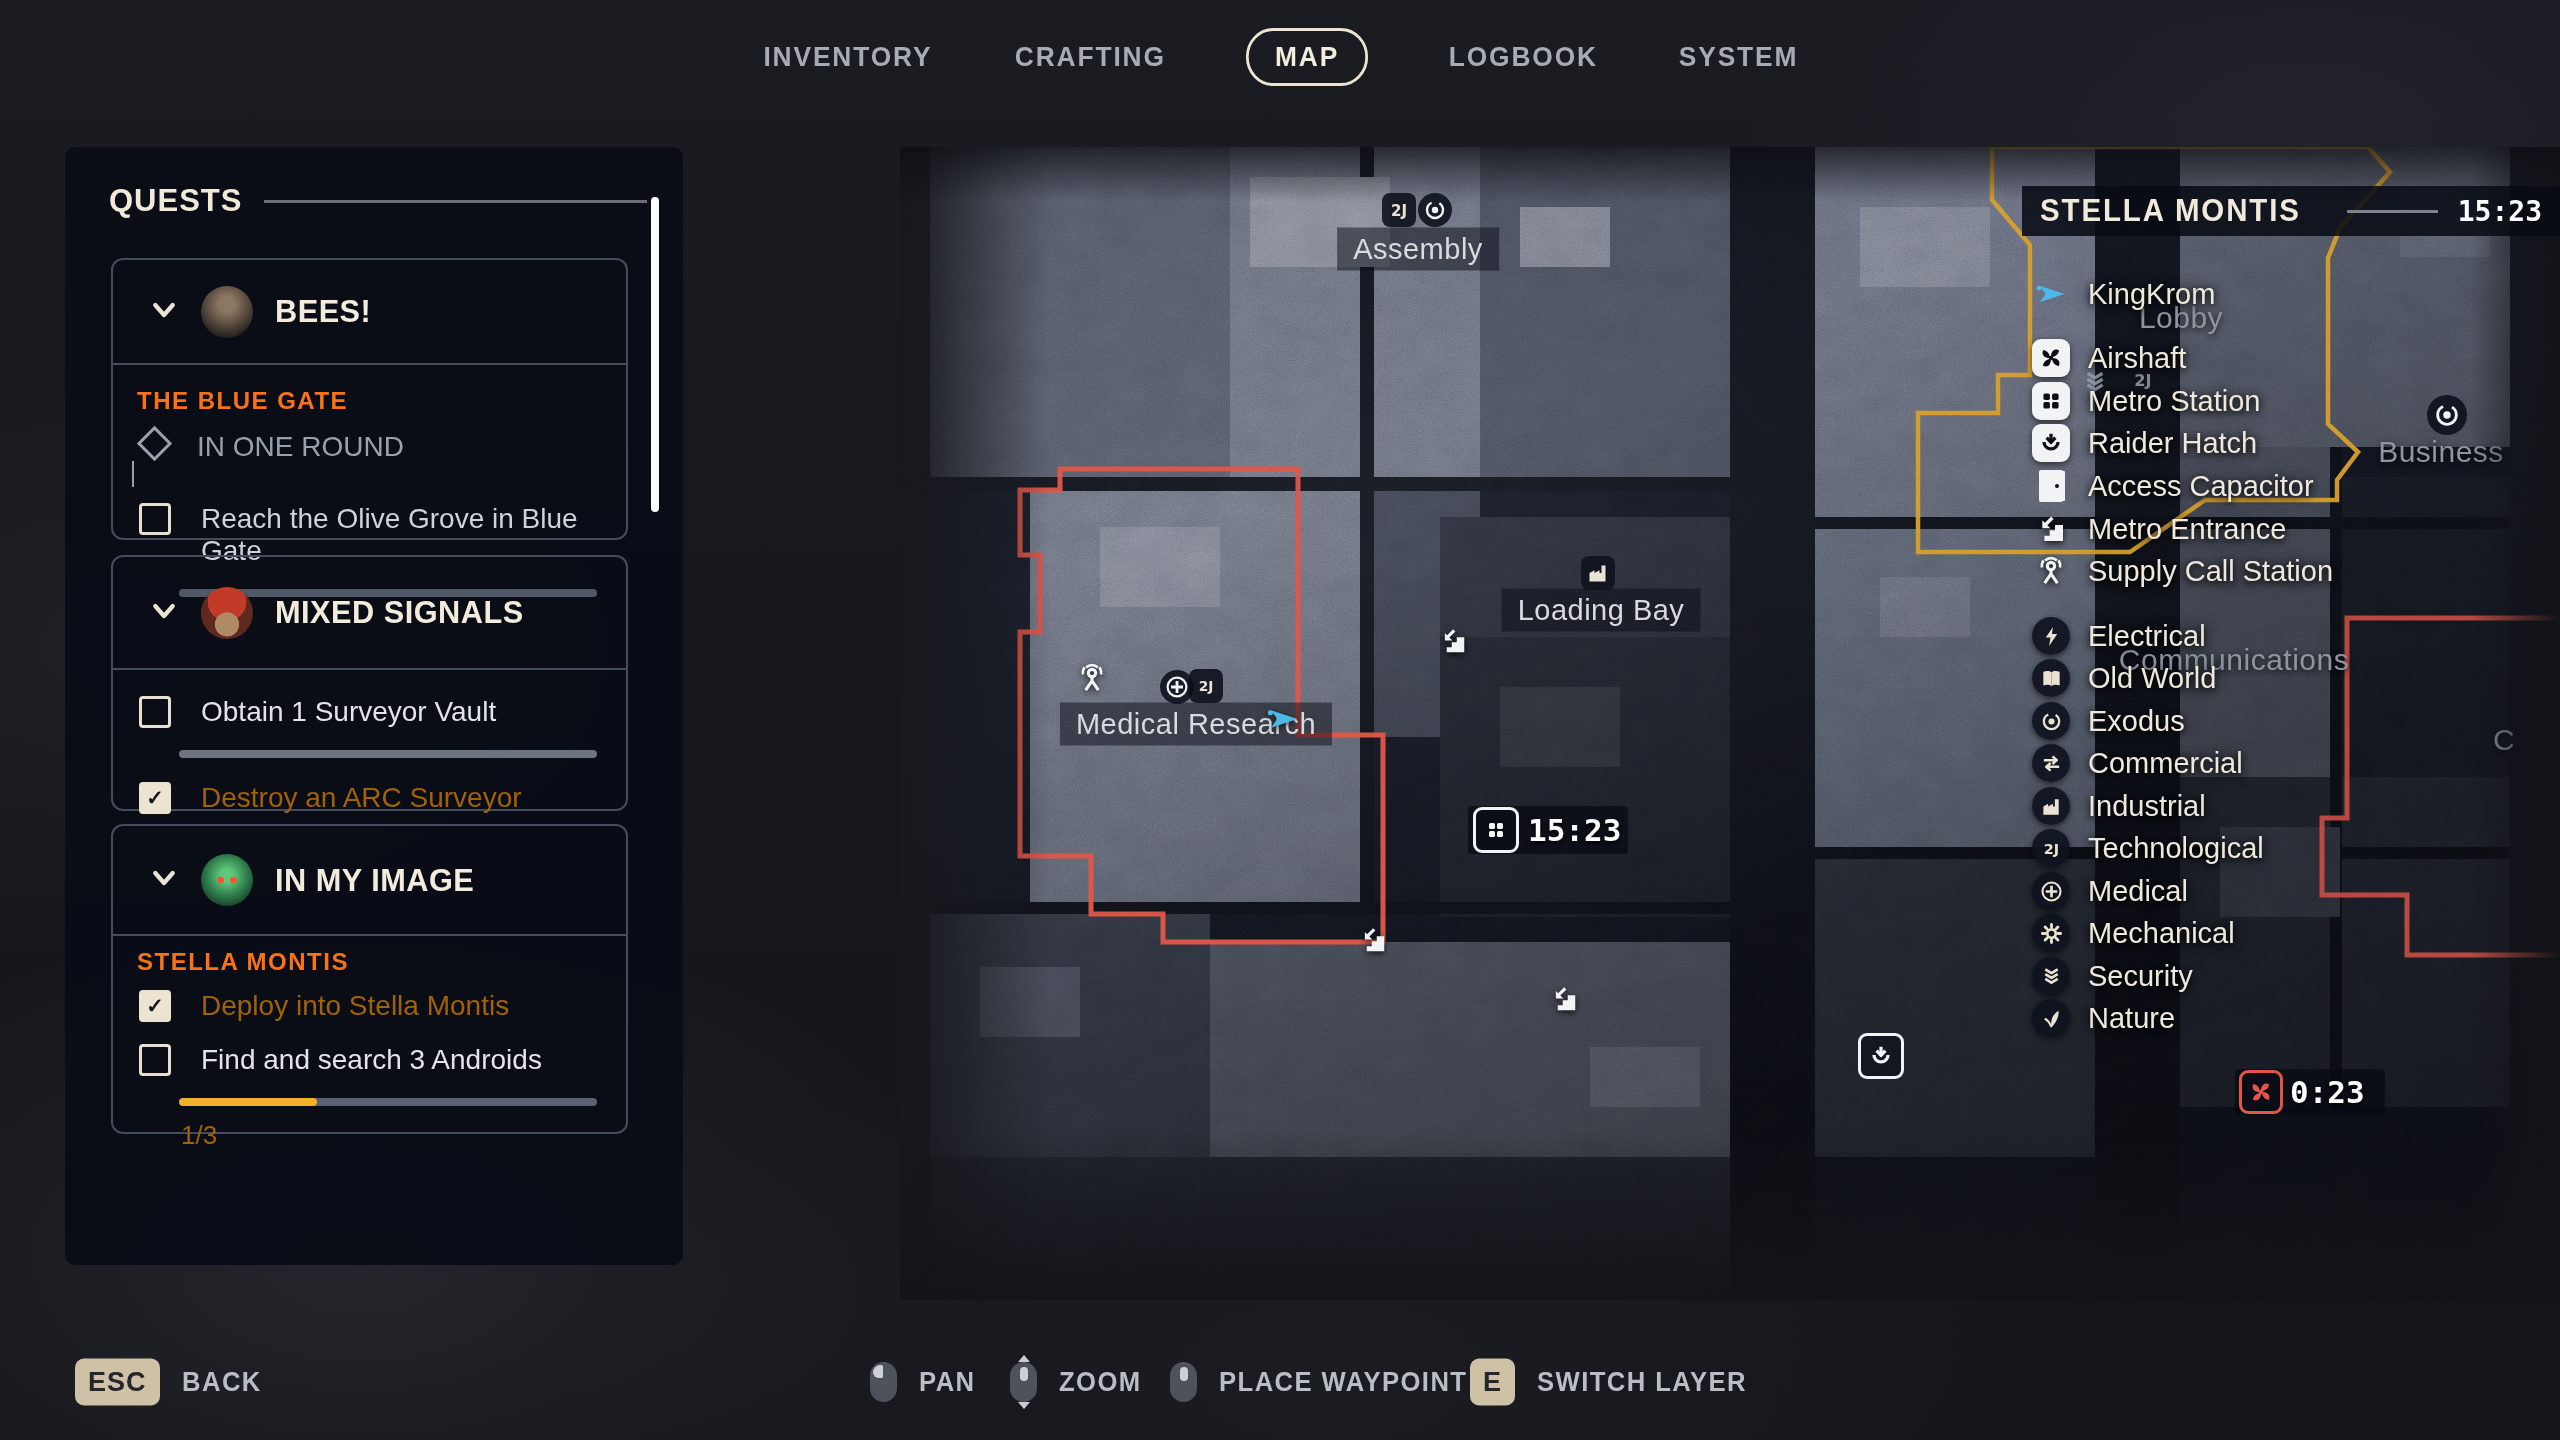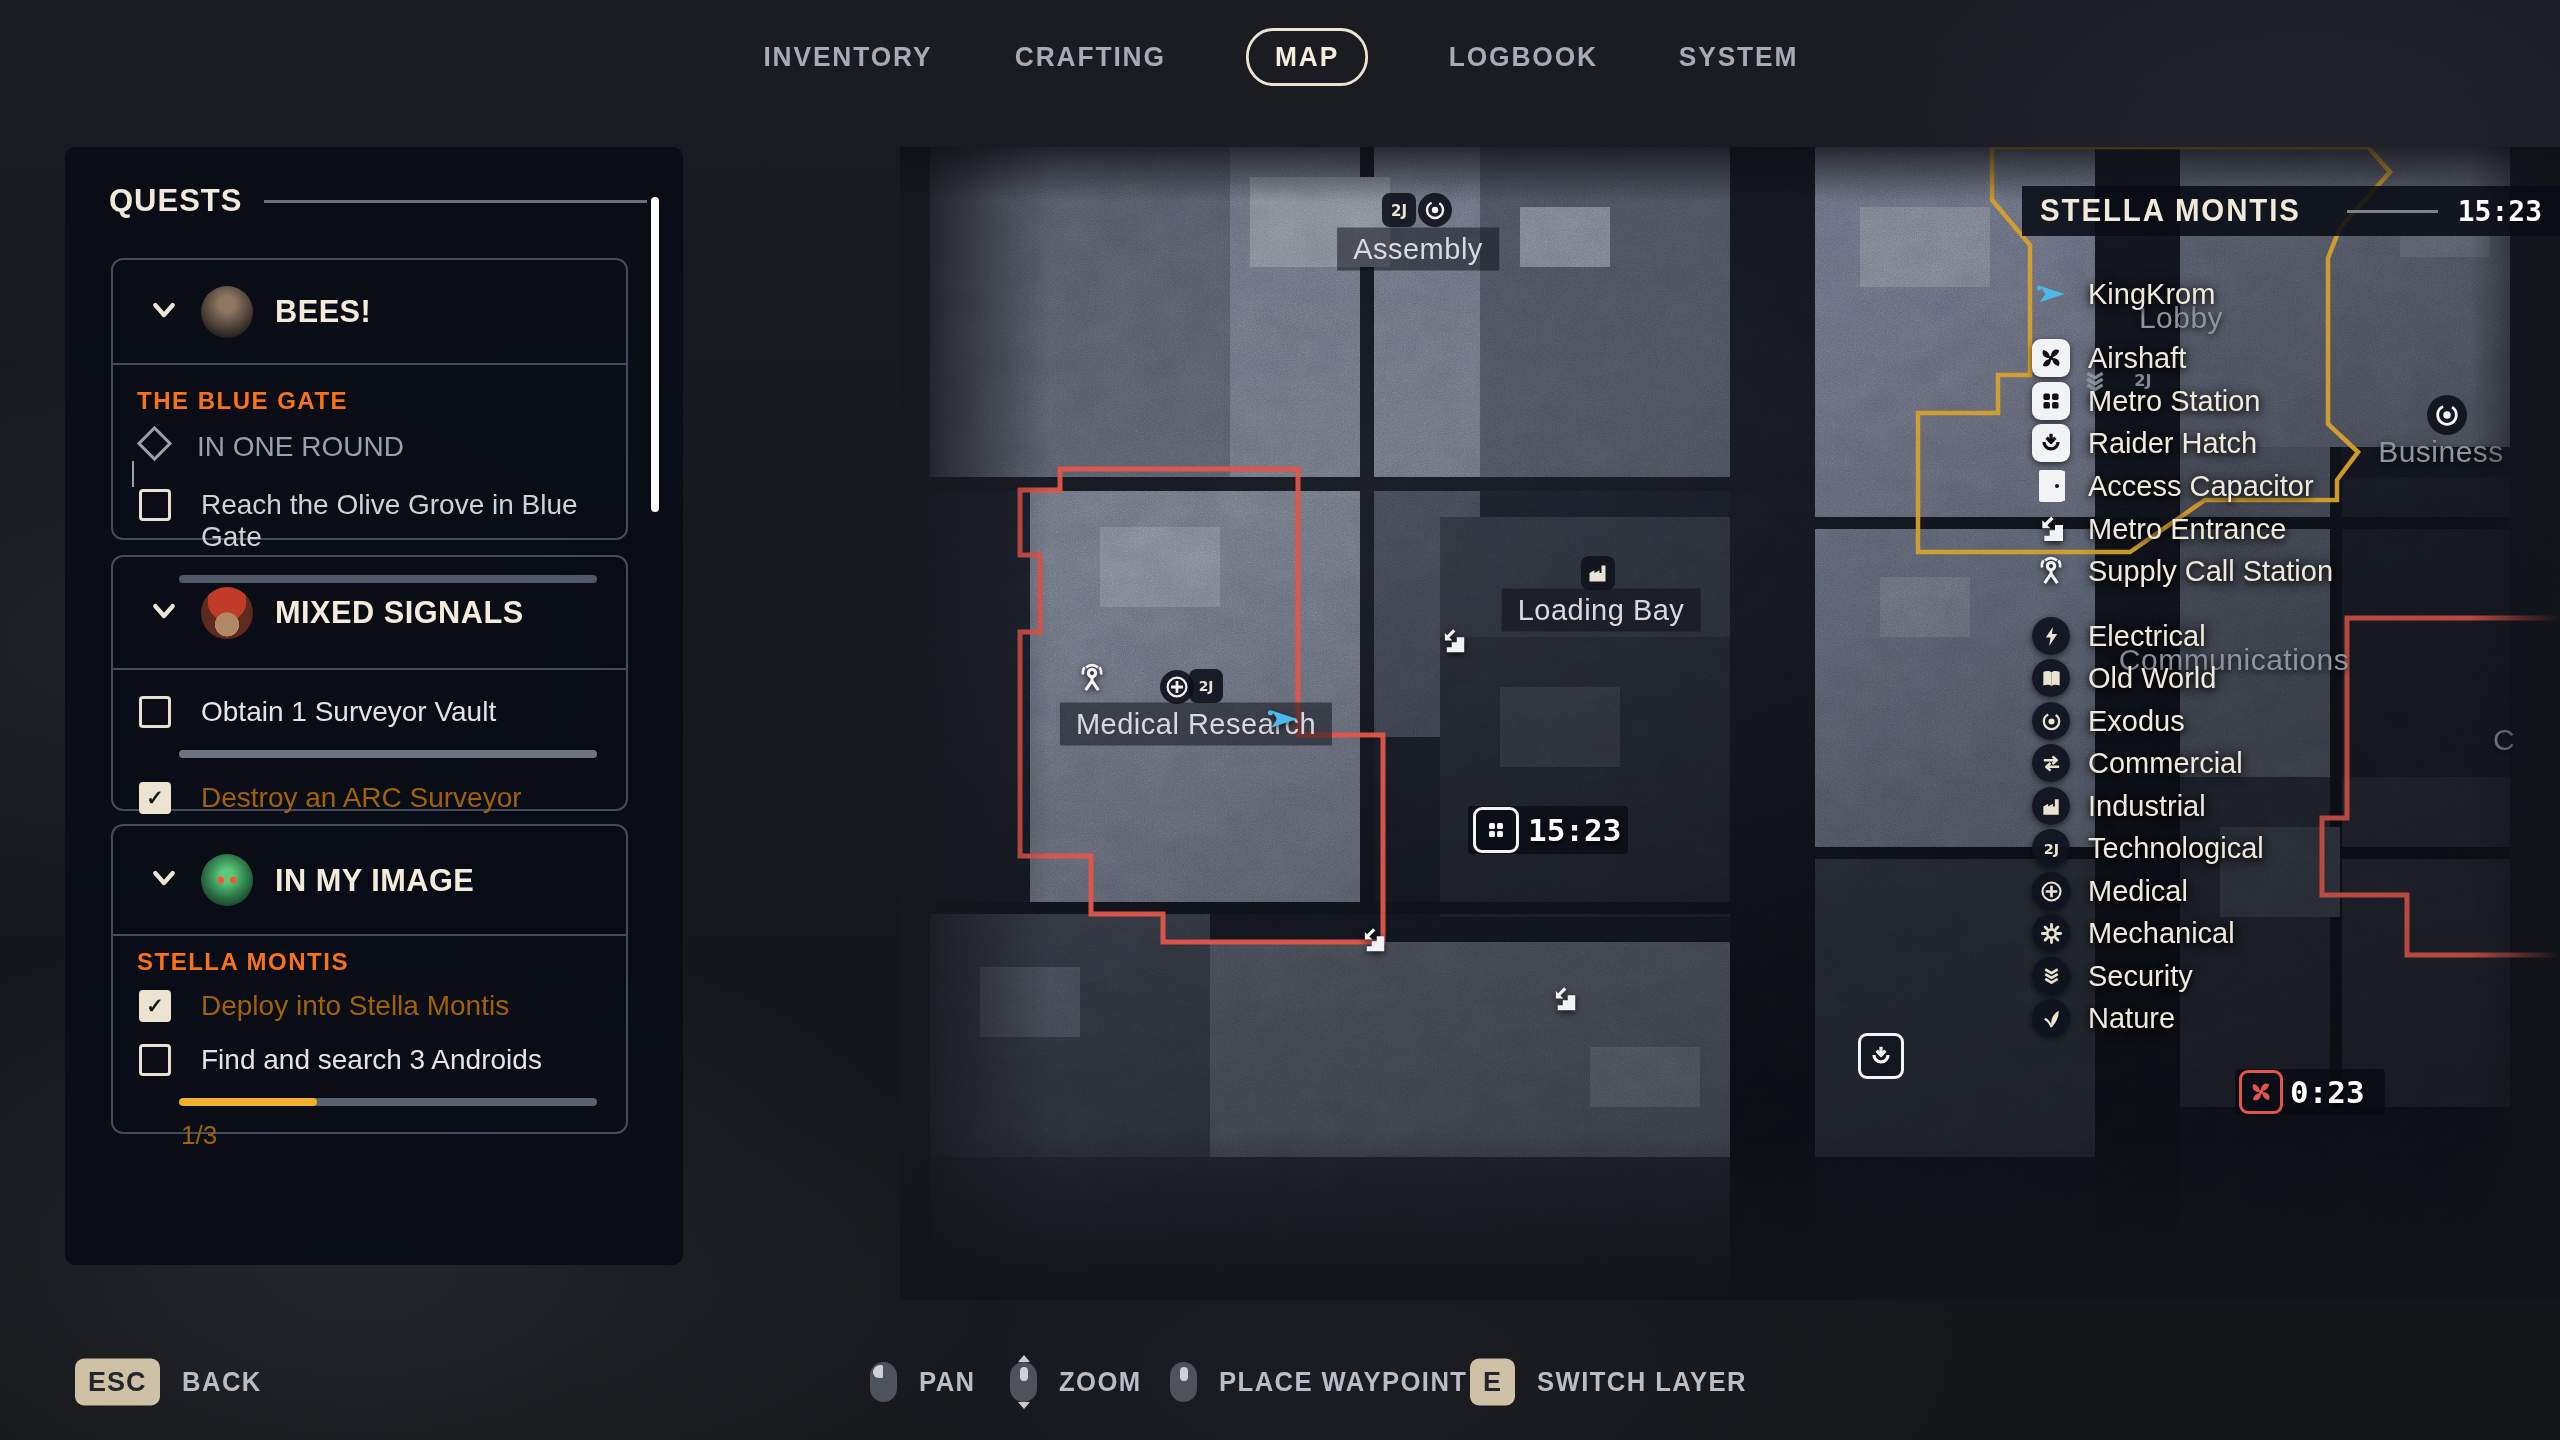--- a/index.html
+++ b/index.html
@@ -396,21 +396,21 @@
         <span class="card-title">BEES!</span>
       </div>
       <div class="card-div"></div>
       <div class="card-body">
         <div class="sec-label">THE BLUE GATE</div>
         <div class="obj-row">
           <span class="diam"></span>
           <span class="mile-text">IN ONE ROUND</span>
         </div>
         <div class="connector" style="left:19px;top:96px;height:26px"></div>
-        <div class="obj-row" style="margin-top:26px">
+        <div class="obj-row" style="margin-top:40px">
           <span class="cb"></span>
           <span class="obj-text">Reach the Olive Grove in Blue Gate</span>
         </div>
         <div class="pbar" style="width:418px;background:#515867"></div>
       </div>
     </div>
 
     <div class="card" style="top:408px;height:252px">
       <div class="card-head" style="height:111px">
         <span class="chev"><svg width="30" height="30">

